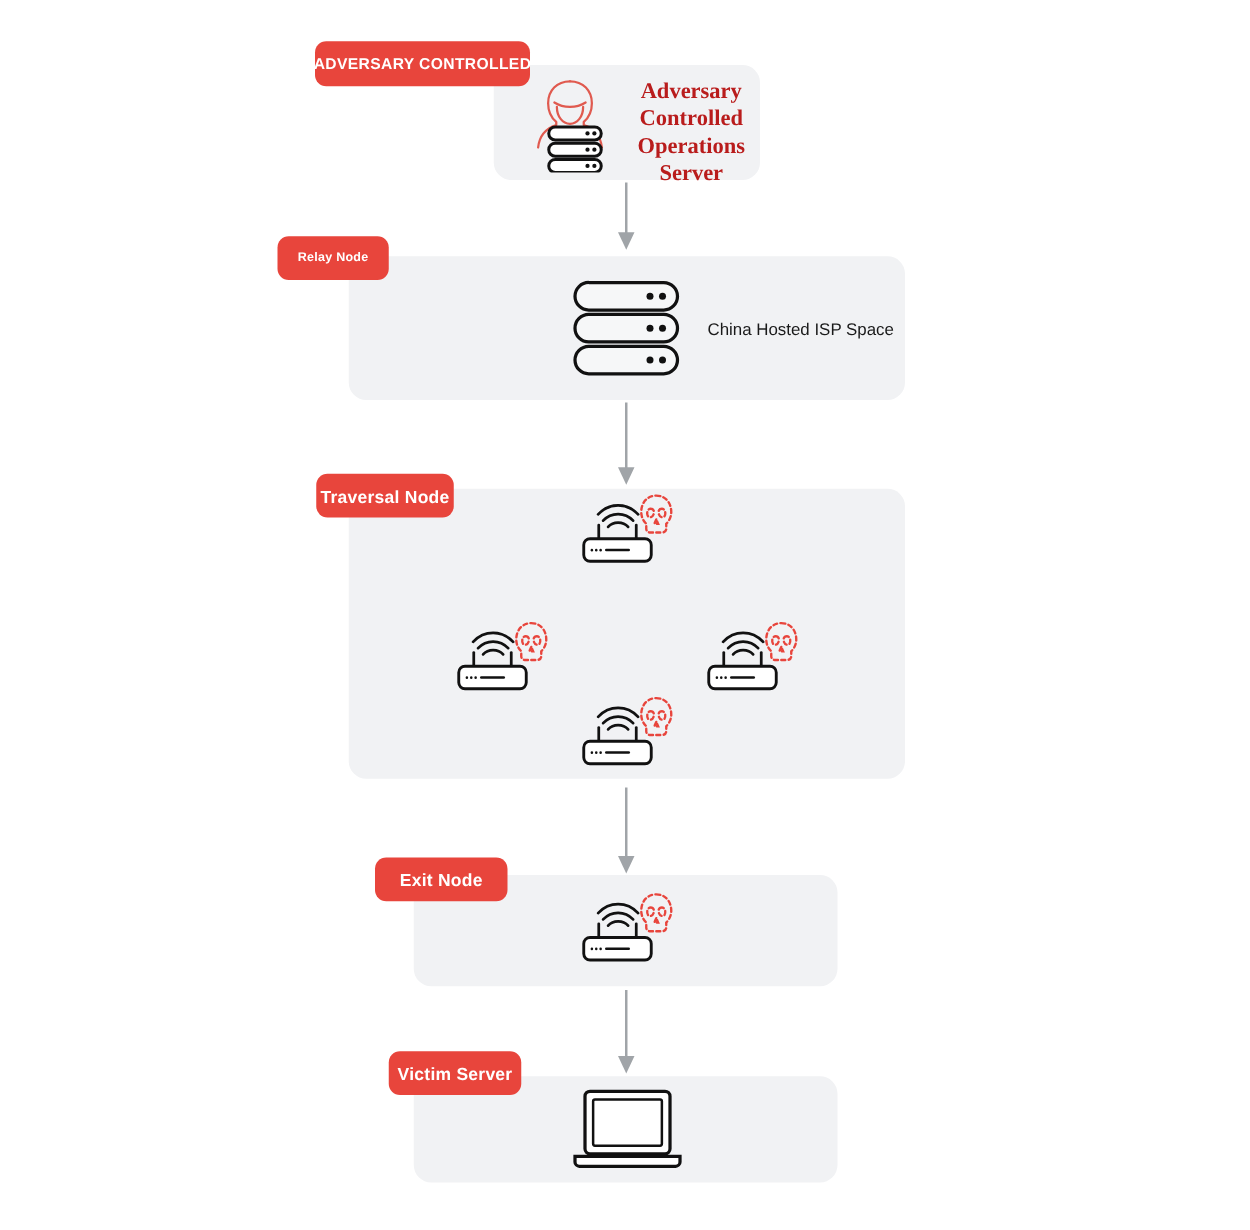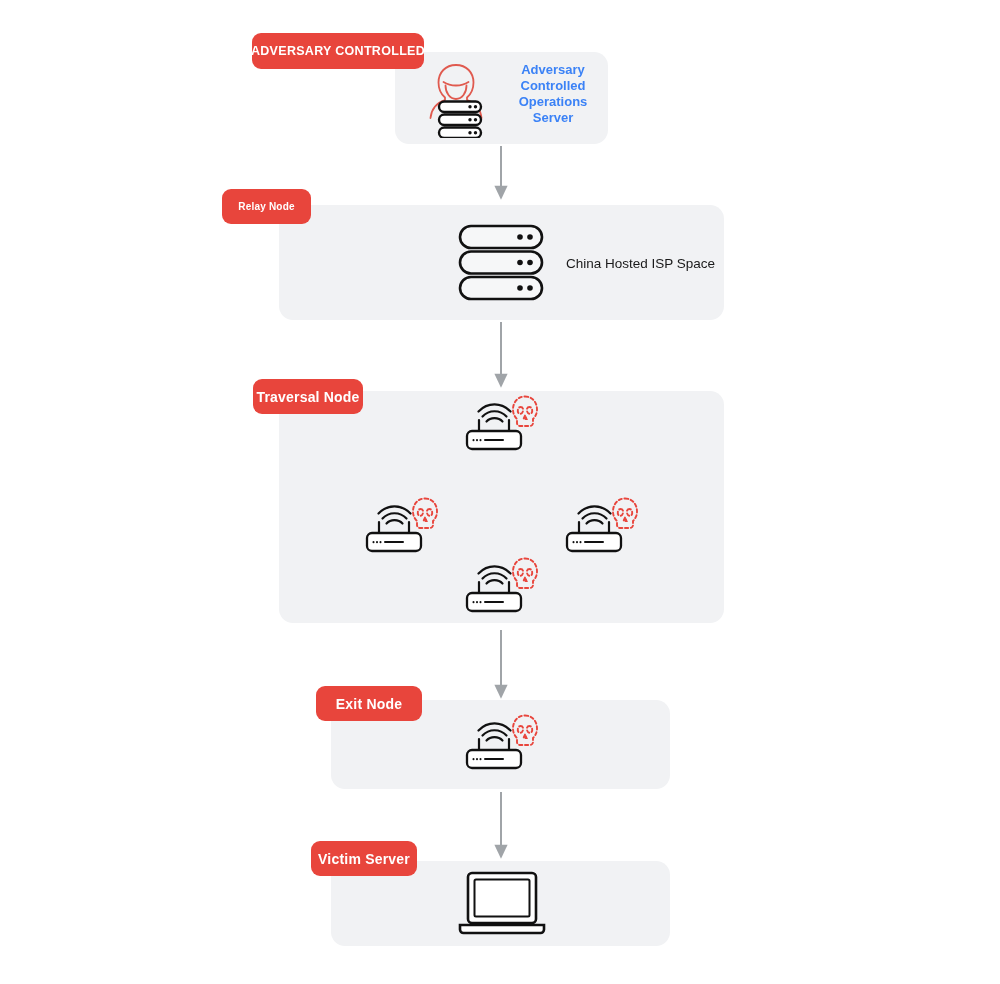--- a/index.html
+++ b/index.html
@@ -43,24 +43,25 @@
   }
   .node-label {
     position: absolute;
     color: #1a1a1a;
     font-size: 13.5px;
     line-height: 1.25;
   }
   .server-title {
     position: absolute;
     font-weight: bold;
-    font-size: 13px;
+    font-size: 18px;
     line-height: 1.22;
-    color: #3b82f6;
+    color: #b91c1c;
     text-align: center;
+    font-family: Liberation Serif, serif;
   }
   .icon-holder {
     position: absolute;
   }
   .conn {
     position: absolute;
     left: 0;
     top: 0;
     width: 1000px;
     height: 984px;
@@ -278,21 +279,21 @@
                  C52 23 50 20 50 15.5 C50 8.5 54.5 2.5 62 2.5 Z"></path>
         <path d="M57.5 13 C59.6 13 60.6 14.8 60 17 C59.4 19.2 57.8 20.3 56.2 19.6 C54.6 18.9 54.4 16 55.3 14.4 C55.8 13.5 56.6 13 57.5 13 Z"></path>
         <path d="M66.5 13 C64.4 13 63.4 14.8 64 17 C64.6 19.2 66.2 20.3 67.8 19.6 C69.4 18.9 69.6 16 68.7 14.4 C68.2 13.5 67.4 13 66.5 13 Z"></path>
         <path d="M62 21.5 L60.5 25 L63.5 25 Z"></path>
       </g>
     </svg>
   </div>
 
   <div class="panel" style="left:331px; top:700px; width:339px; height:89px;"></div>
 
-  <div class="badge" style="left:300px; top:686px; width:106px; height:35px; font-size:14px;margin-left:16px;">Exit Node</div>
+  <div class="badge" style="left:300px; top:686px; width:106px; height:35px; font-size:14px;">Exit Node</div>
 
   <div class="icon-holder" style="left:463px; top:713px; width:76px; height:58px;">
     <svg viewBox="0 0 76 58" width="76" height="58" xmlns="http://www.w3.org/2000/svg">
       <g stroke="#111111" stroke-width="2.2" fill="none" stroke-linecap="round">
         <path d="M23.5 27.5 C27.5 23 35.5 23 39.5 27.5"></path>
         <path d="M19.5 22.5 C26 15.5 37 15.5 43.5 22.5"></path>
         <path d="M15.5 17.5 C24.5 8 38.5 8 47.5 17.5"></path>
         <line x1="16" y1="26" x2="16" y2="38"></line>
         <line x1="46" y1="26" x2="46" y2="38"></line>
       </g>

